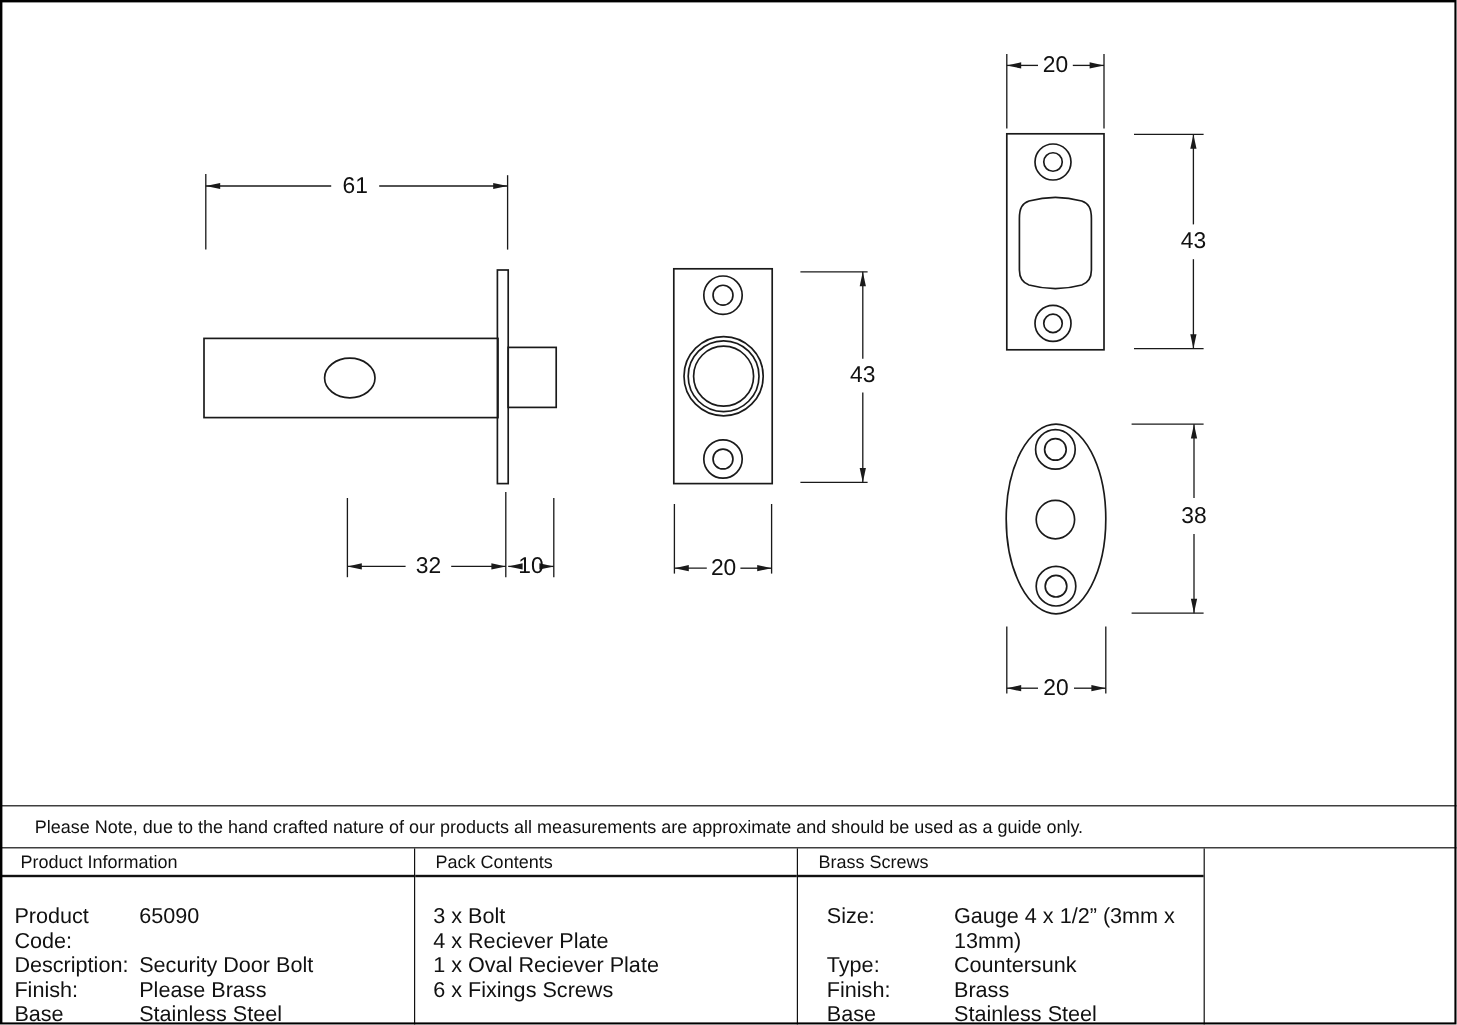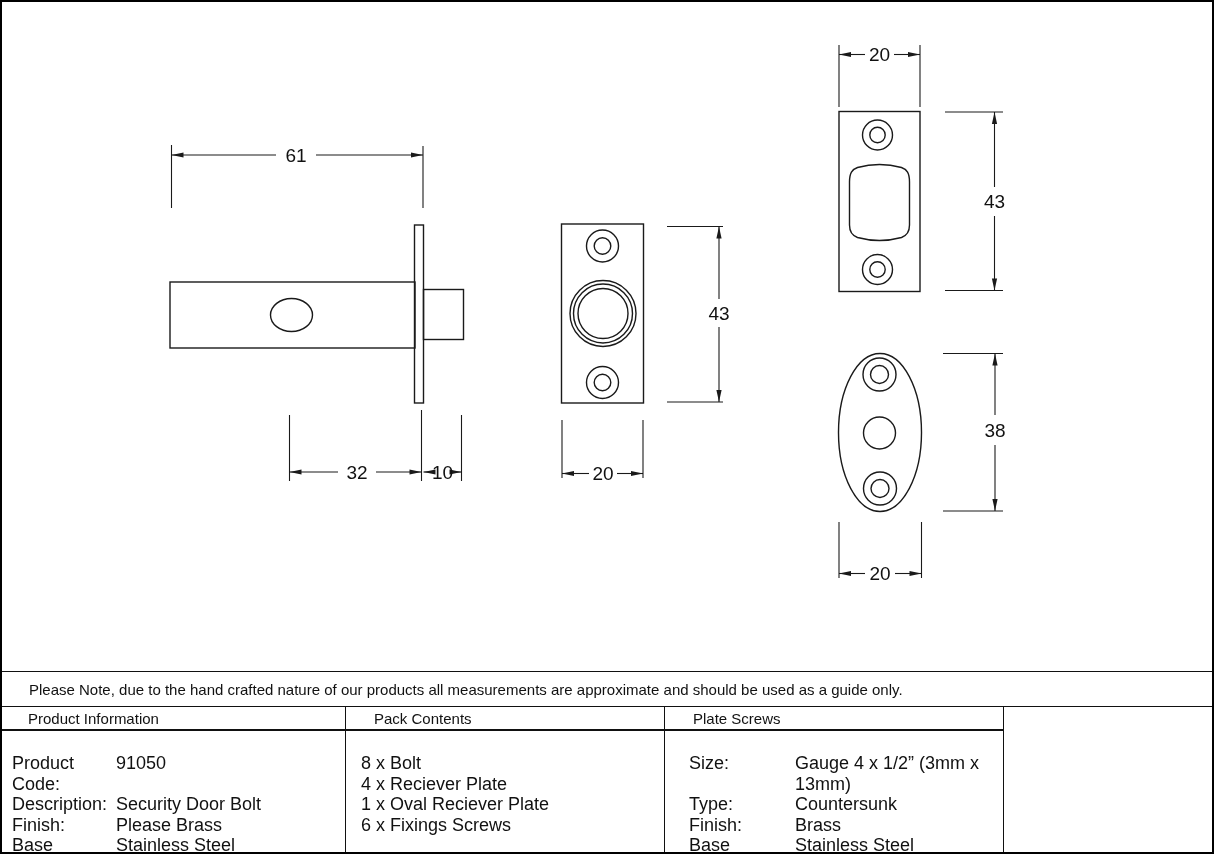--- a/index.html
+++ b/index.html
@@ -13,21 +13,21 @@
             border-top:1.5px solid #111;display:flex;align-items:center;padding-left:29px;
             font-size:15px;}
   .table-region{position:absolute;left:0;right:0;top:706px;bottom:0;box-sizing:border-box;
             border-top:1.6px solid #111;}
   .col{position:absolute;top:0;bottom:0;box-sizing:border-box;}
   .col-1{left:0;width:345px;}
   .col-2{left:345px;width:319px;border-left:1.4px solid #111;}
   .col-3{left:664px;width:339px;border-left:1.4px solid #111;}
   .col-4{left:1003px;right:0;border-left:1.4px solid #111;}
   .col-header{height:22px;border-bottom:2px solid #111;display:flex;align-items:center;
-            padding-left:28px;font-size:15px;}
+            padding-left:17px;font-size:15px;}
   .col-body{padding:22px 0 0 12px;font-size:18px;line-height:20.5px;}
   .kv{display:grid;grid-template-columns:104px 1fr;}
   .col-3 .kv{grid-template-columns:106px 1fr;margin-left:12px;}
   .plist{list-style:none;margin:0;padding:0 0 0 3px;}
 
   .logo{position:absolute;left:1014px;top:744px;width:196px;height:62px;}
   .logo-a-svg{position:absolute;left:0;top:0;}
   .logo-rest{position:absolute;left:62px;top:8px;font-family:"Liberation Serif",serif;
              font-size:50px;line-height:1;letter-spacing:4px;color:#111;}
   .logo-tagline{position:absolute;left:72px;top:1px;font-family:"Liberation Serif",serif;
@@ -176,21 +176,21 @@
 
   <div class="table-region">
 
     <div class="col col-1">
       <div class="col-header">
         <span>Product Information</span>
       </div>
       <div class="col-body">
         <div class="kv">
           <span>Product Code:</span>
-          <span>91050</span>
+          <span>65090</span>
         </div>
         <div class="kv">
           <span>Description:</span>
           <span>Security Door Bolt</span>
         </div>
         <div class="kv">
           <span>Finish:</span>
           <span>Please Brass</span>
         </div>
         <div class="kv">
@@ -199,31 +199,31 @@
         </div>
       </div>
     </div>
 
     <div class="col col-2">
       <div class="col-header">
         <span>Pack Contents</span>
       </div>
       <div class="col-body">
         <ul class="plist">
-          <li>8 x Bolt</li>
+          <li>3 x Bolt</li>
           <li>4 x Reciever Plate</li>
           <li>1 x Oval Reciever Plate</li>
           <li>6 x Fixings Screws</li>
         </ul>
       </div>
     </div>
 
     <div class="col col-3">
       <div class="col-header">
-        <span>Plate Screws</span>
+        <span>Brass Screws</span>
       </div>
       <div class="col-body">
         <div class="kv">
           <span>Size:</span>
           <span>Gauge 4 x 1/2” (3mm x 13mm)</span>
         </div>
         <div class="kv">
           <span>Type:</span>
           <span>Countersunk</span>
         </div>

